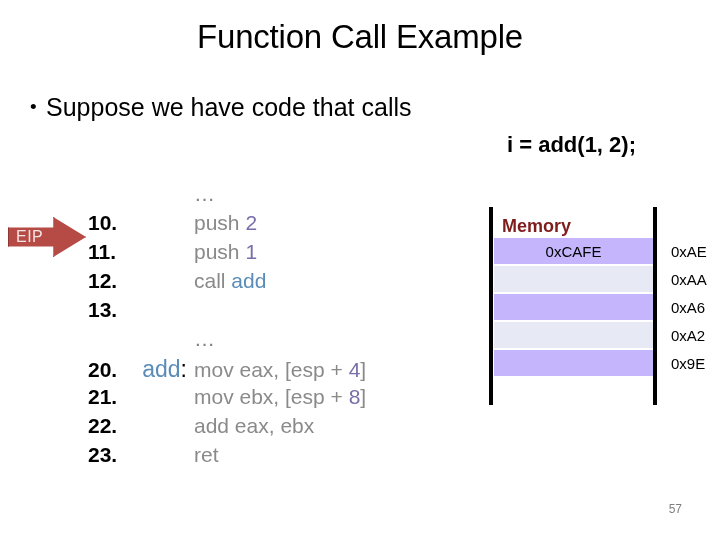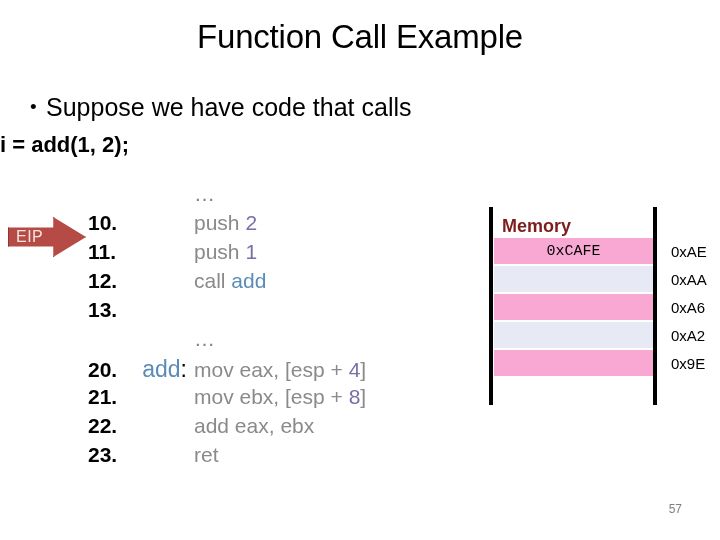--- a/index.html
+++ b/index.html
@@ -49,23 +49,23 @@
     flex: none;
   }
   #bullet-text {
     line-height: 30px;
   }
   #call-line {
     position: absolute;
     left: 0;
     top: 132px;
     width: 720px;
-    padding-right: 120px;
+    padding-right: 84px;
     box-sizing: border-box;
-    text-align: left;
+    text-align: right;
     font-size: 22px;
     font-weight: bold;
     color: #000000;
   }
 
   
   #code-block {
     position: absolute;
     left: 88px;
     top: 182px;
@@ -191,21 +191,21 @@
   }
   .mem-row {
     height: 26px;
     margin-bottom: 2px;
     display: flex;
     align-items: center;
     justify-content: center;
     font-size: 15px;
     color: #000000;
   }
-  .mem-row.shade-a { background: #f9a8d4; font-family: Liberation Mono, monospace; }
+  .mem-row.shade-a { background: #c4b5fd; }
   .mem-row.shade-b { background: #e7eaf4; }
   #mem-addrs {
     position: absolute;
     left: 671px;
     top: 238px;
     width: 59px;
   }
   .mem-addr {
     height: 26px;
     margin-bottom: 2px;

